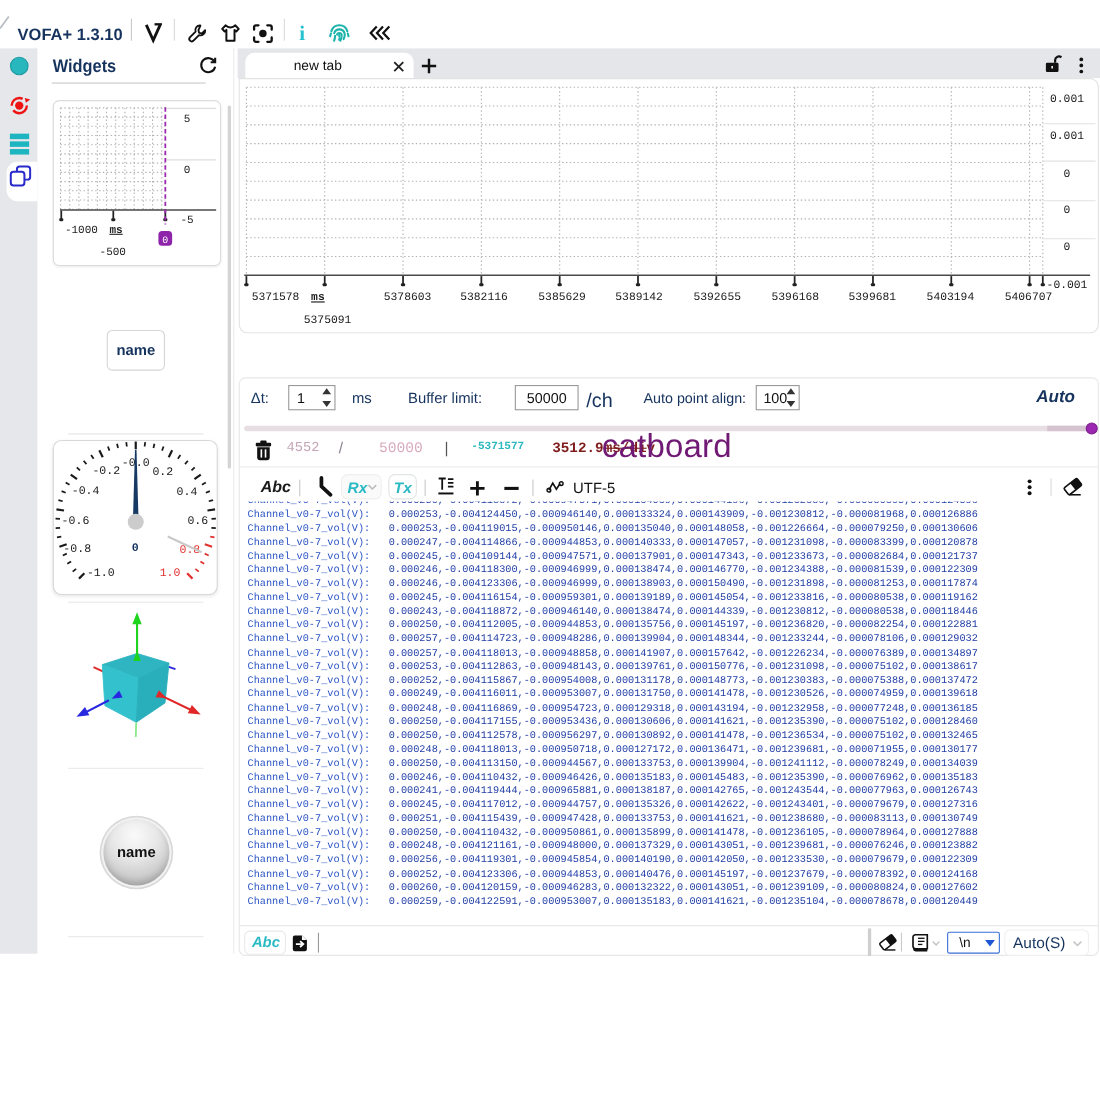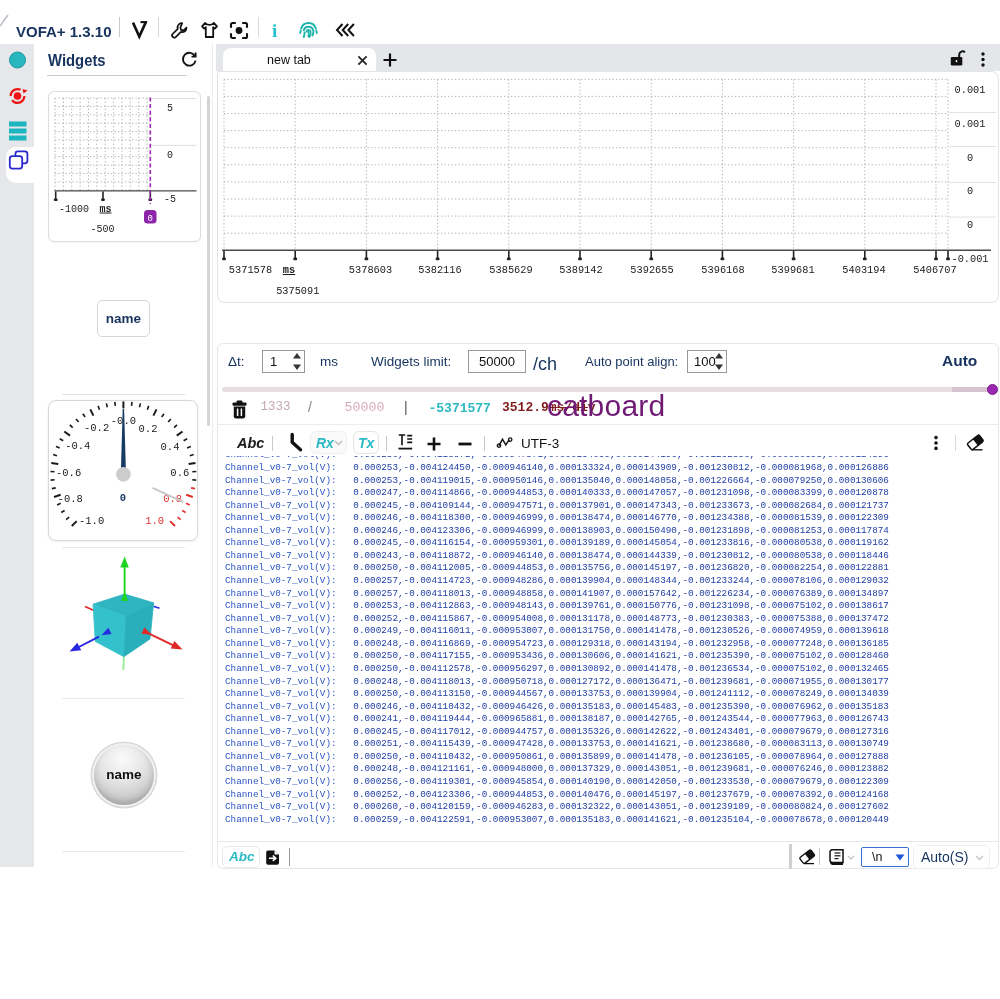--- a/index.html
+++ b/index.html
@@ -324,49 +324,49 @@
 <div class="abs navy" style="left:228px;top:354px;font-size:13.5px">Δt:</div>
 <div class="abs" style="left:262px;top:350px;width:43px;height:23px;border:1px solid #999;background:#fff"></div>
 <div class="abs" style="left:270px;top:354px;font-size:13px;color:#111">1</div>
 <svg style="position:absolute;left:292px;top:353px;overflow:visible" width="10" height="17" viewBox="0 0 10 17">
       <g fill="#333">
         <polygon points="5,0 1,5.5 9,5.5"></polygon>
         <polygon points="5,17 1,11.5 9,11.5"></polygon>
       </g>
     </svg>
 <div class="abs navy" style="left:320px;top:354px;font-size:13.5px">ms</div>
-<div class="abs navy" style="left:371px;top:354px;font-size:13.5px">Widgets limit:</div>
+<div class="abs navy" style="left:371px;top:354px;font-size:13.5px">Buffer limit:</div>
 <div class="abs" style="left:468px;top:350px;width:58px;height:23px;border:1px solid #999;background:#fff;font-size:13px;color:#111;text-align:center;line-height:21px">50000</div>
 <div class="abs navy" style="left:533px;top:354px;font-size:18px">/ch</div>
 <div class="abs navy" style="left:585px;top:354px;font-size:13px">Auto point align:</div>
 <div class="abs" style="left:687px;top:350px;width:40px;height:23px;border:1px solid #999;background:#fff;font-size:13px;color:#111;line-height:21px;padding-left:6px">100</div>
 <svg style="position:absolute;left:714px;top:353px;overflow:visible" width="10" height="17" viewBox="0 0 10 17">
       <g fill="#333">
         <polygon points="5,0 1,5.5 9,5.5"></polygon>
         <polygon points="5,17 1,11.5 9,11.5"></polygon>
       </g>
     </svg>
-<div class="abs navy" style="left:942px;top:352px;font-size:15.5px;font-weight:bold;">Auto</div>
+<div class="abs navy" style="left:942px;top:352px;font-size:15.5px;font-weight:bold;font-style:italic">Auto</div>
 <div class="abs" style="left:222px;top:387px;width:766px;height:5px;background:#e7dee3;border-radius:3px"></div>
 <div class="abs" style="left:952px;top:387px;width:36px;height:5px;background:#d5c3cf"></div>
 <div class="abs" style="left:987px;top:384px;width:11px;height:11px;border-radius:50%;background:#9c27b0;border:1px solid #7b1f8d"></div>
 <svg style="position:absolute;left:232px;top:400px;overflow:visible" width="15" height="19" viewBox="0 0 15 19">
       <rect x="4.6" y="0.5" width="5.8" height="3" rx="1" fill="#111"></rect>
 <rect x="0.5" y="2.6" width="14" height="3.2" rx="1" fill="#111"></rect>
 <path d="M1.8,6.6 H13.2 V16.2 A2.2,2.2 0 0 1 11,18.4 H4 A2.2,2.2 0 0 1 1.8,16.2 Z" fill="#111"></path>
 <g stroke="#fff" stroke-width="1.5">
         <line x1="5.6" y1="8.5" x2="5.6" y2="16"></line>
         <line x1="9.4" y1="8.5" x2="9.4" y2="16"></line>
       </g>
     </svg>
-<div class="abs mono" style="left:260.5px;top:400px;font-size:12.5px;color:#c4a5b5">1333</div>
+<div class="abs mono" style="left:260.5px;top:400px;font-size:12.5px;color:#c4a5b5">4552</div>
 <div class="abs" style="left:308px;top:399px;font-size:14px;color:#8a8090">/</div>
 <div class="abs mono" style="left:344.5px;top:400px;font-size:13.3px;color:#d8aabe">50000</div>
 <div class="abs" style="left:404px;top:399px;font-size:14px;color:#555">|</div>
-<div class="abs mono" style="left:428.5px;top:401px;font-size:13px;font-weight:bold;color:#2ab9bf">-5371577</div>
+<div class="abs mono" style="left:428.5px;top:401px;font-size:10px;font-weight:bold;color:#2ab9bf">-5371577</div>
 <div class="abs mono" style="left:502px;top:400px;font-size:13px;font-weight:bold;color:#7f1d1d">3512.9<span style="text-decoration:line-through">ms/di</span>v</div>
 <div class="abs" style="left:547px;top:389px;font-size:30px;color:#701a75;letter-spacing:0.2px">catboard</div>
 <div class="abs" style="left:218px;top:424px;width:780px;height:1px;background:#ececec"></div>
 <div class="abs" style="left:237px;top:435px;font-size:14.5px;font-style:italic;font-weight:bold;color:#1a1a1a">Abc</div>
 <div class="abs" style="left:272px;top:436px;width:1px;height:15px;background:#c9c9c9"></div>
 <svg style="position:absolute;left:289px;top:433px;overflow:visible" width="14" height="19" viewBox="0 0 14 19">
       <path d="M3.2,1.5 V9.2 L11.5,16.8" fill="none" stroke="#111" stroke-width="3.4" stroke-linecap="round" stroke-linejoin="round"></path>
     </svg>
 <div class="abs" style="left:310px;top:431px;width:37px;height:23px;background:#fafafa;border:1px solid #efefef;border-radius:6px"></div>
 <div class="abs" style="left:316px;top:435px;font-size:14px;font-style:italic;font-weight:bold;color:#2bbac4">Rx</div>
@@ -388,21 +388,21 @@
     </svg>
 <svg style="position:absolute;left:458px;top:442px;overflow:visible" width="14" height="4" viewBox="0 0 14 4">
       <path d="M0.5,2 H13.5" stroke="#111" stroke-width="2.8"></path>
     </svg>
 <div class="abs" style="left:484px;top:436px;width:1px;height:15px;background:#c9c9c9"></div>
 <svg style="position:absolute;left:497px;top:437px;overflow:visible" width="16" height="11" viewBox="0 0 16 11">
       <path d="M2,8.6 L5.5,2.2 L8.8,7.8 L12.2,2.6" fill="none" stroke="#111" stroke-width="1.5"></path>
 <circle cx="2" cy="8.6" r="1.7" fill="none" stroke="#111" stroke-width="1.3"></circle>
 <circle cx="13.2" cy="2.6" r="1.7" fill="none" stroke="#111" stroke-width="1.3"></circle>
     </svg>
-<div class="abs" style="left:521px;top:436px;font-size:13.5px;color:#111">UTF-3</div>
+<div class="abs" style="left:521px;top:436px;font-size:13.5px;color:#111">UTF-5</div>
 <svg style="position:absolute;left:933px;top:435px;overflow:visible" width="6" height="16" viewBox="0 0 6 16">
       <g fill="#111">
         <circle cx="3" cy="2.6" r="1.8"></circle>
         <circle cx="3" cy="8" r="1.8"></circle>
         <circle cx="3" cy="13.4" r="1.8"></circle>
       </g>
     </svg>
 <div class="abs" style="left:955px;top:435px;width:1px;height:16px;background:#d9d9d9"></div>
 <svg style="position:absolute;left:966px;top:434px;overflow:visible" width="18" height="17" viewBox="0 0 18 17">
       <g transform="rotate(-38 9 8)">

